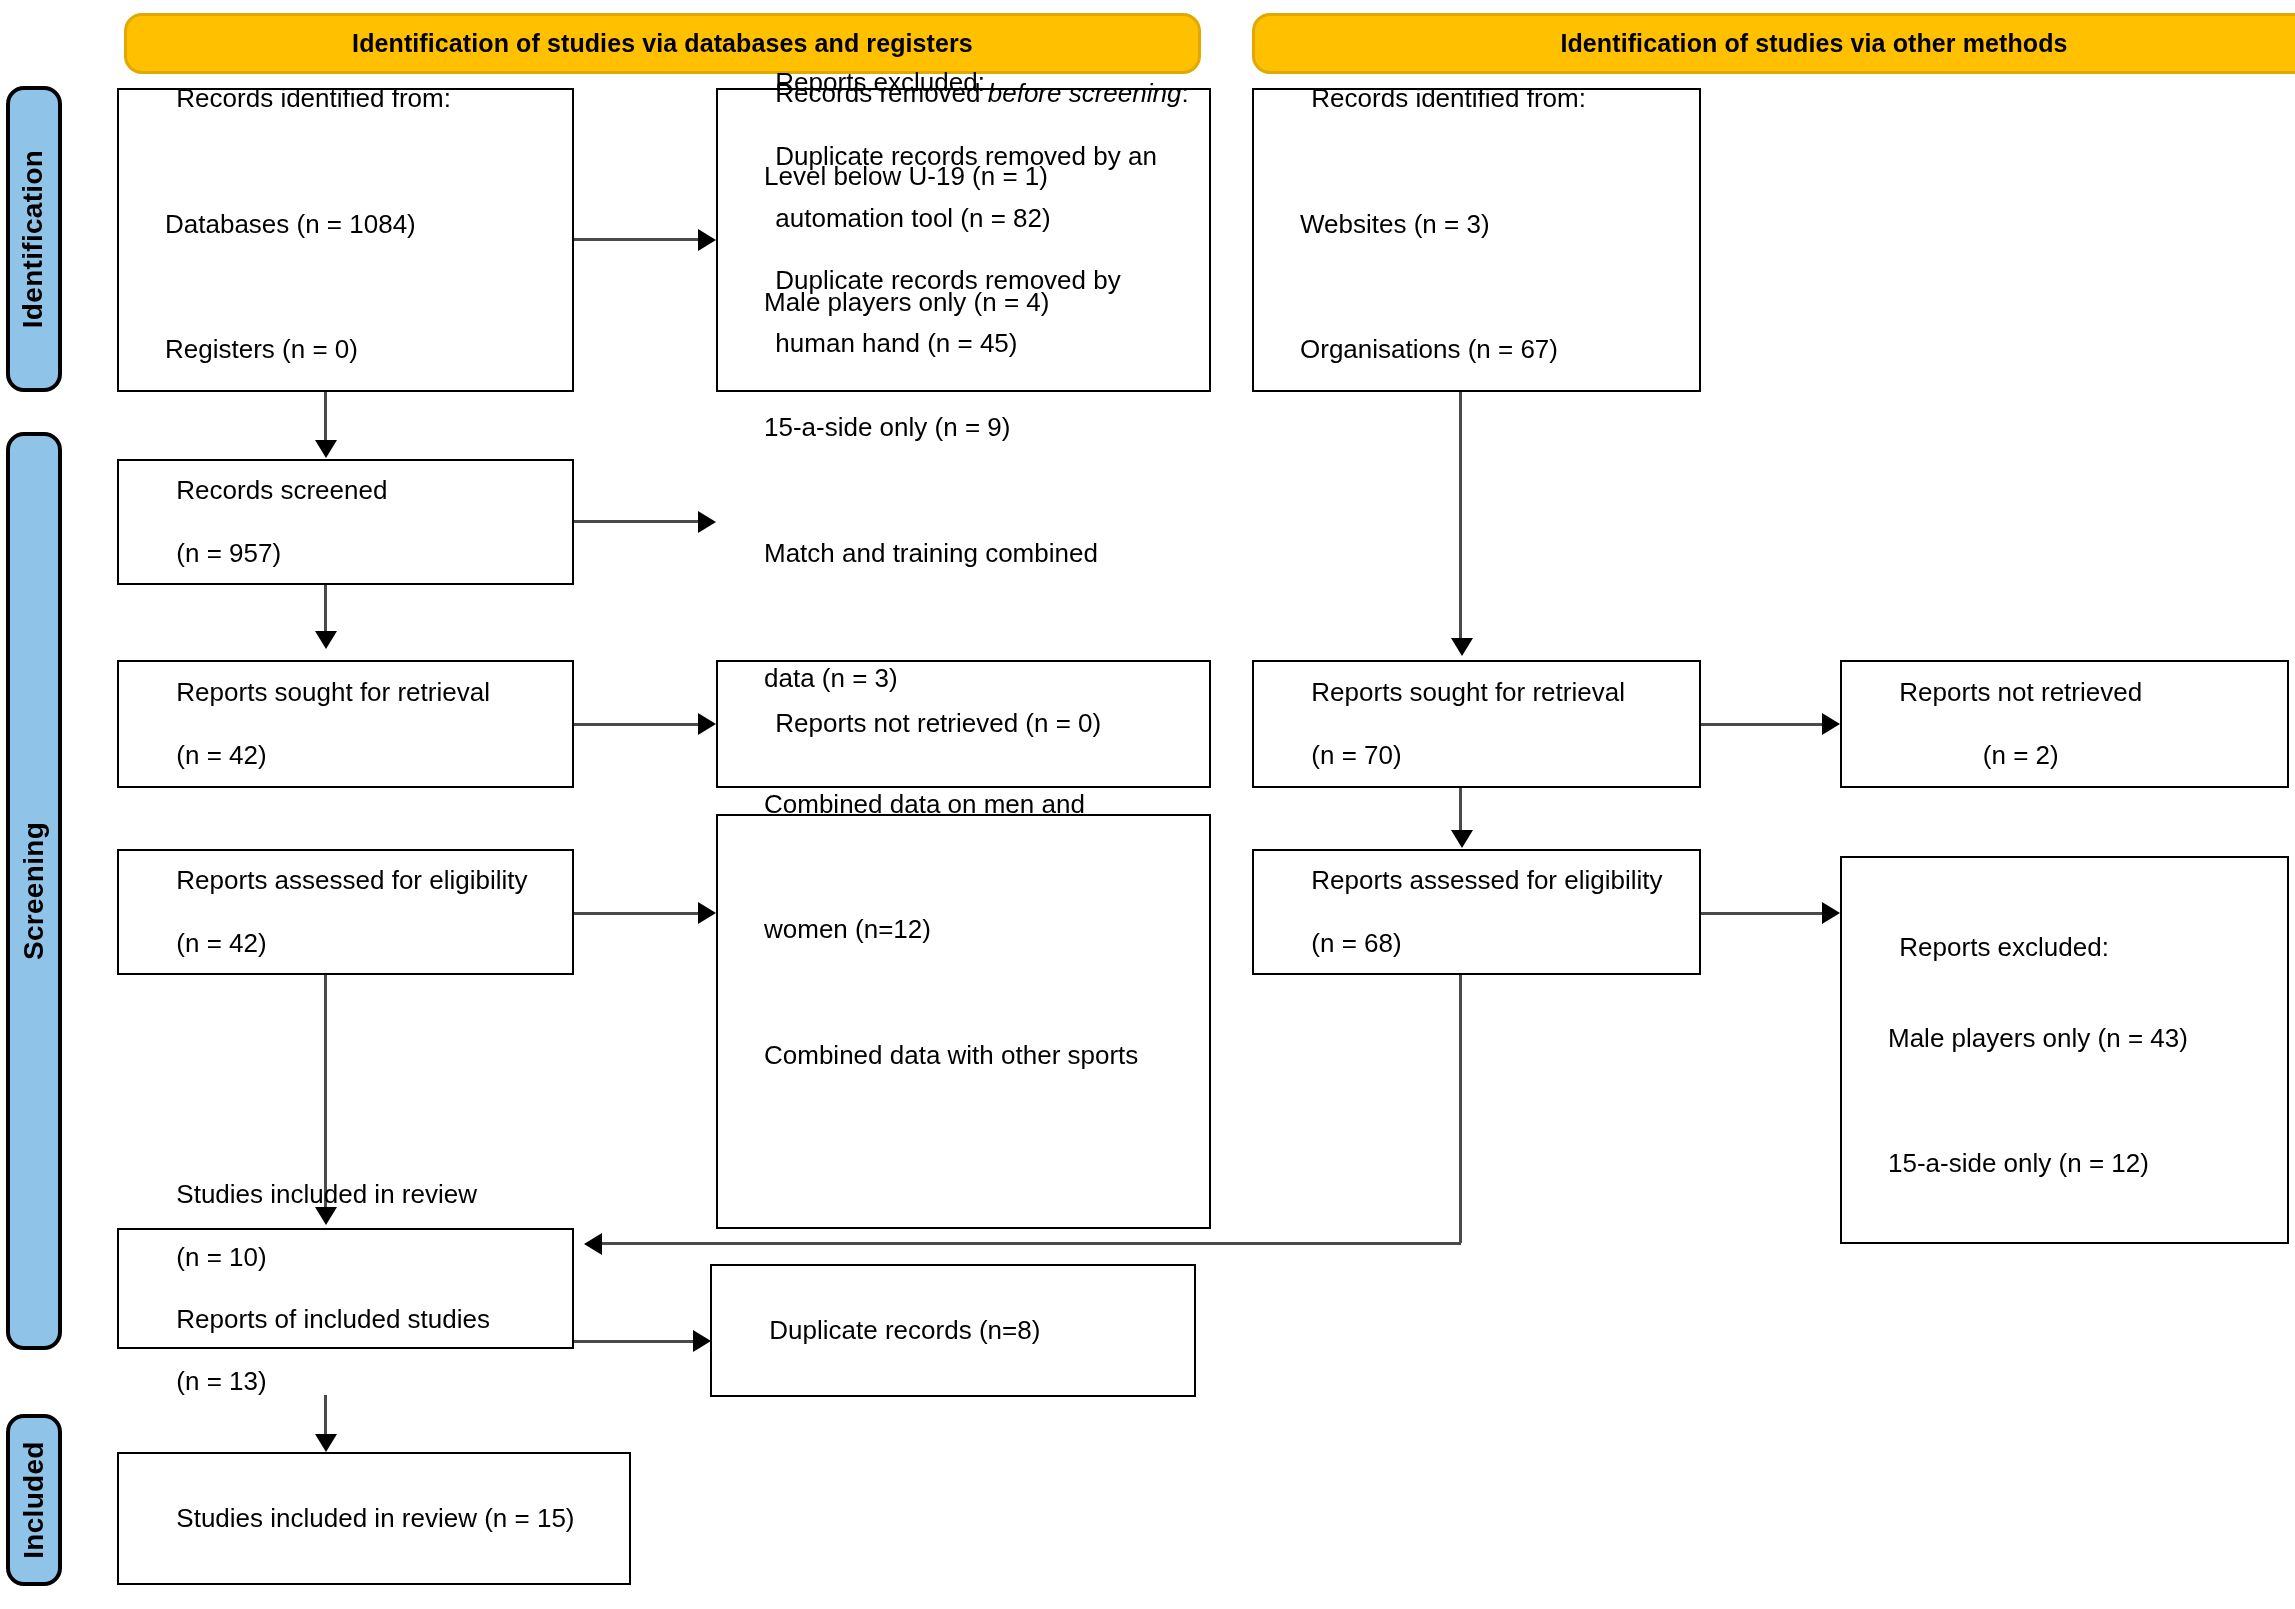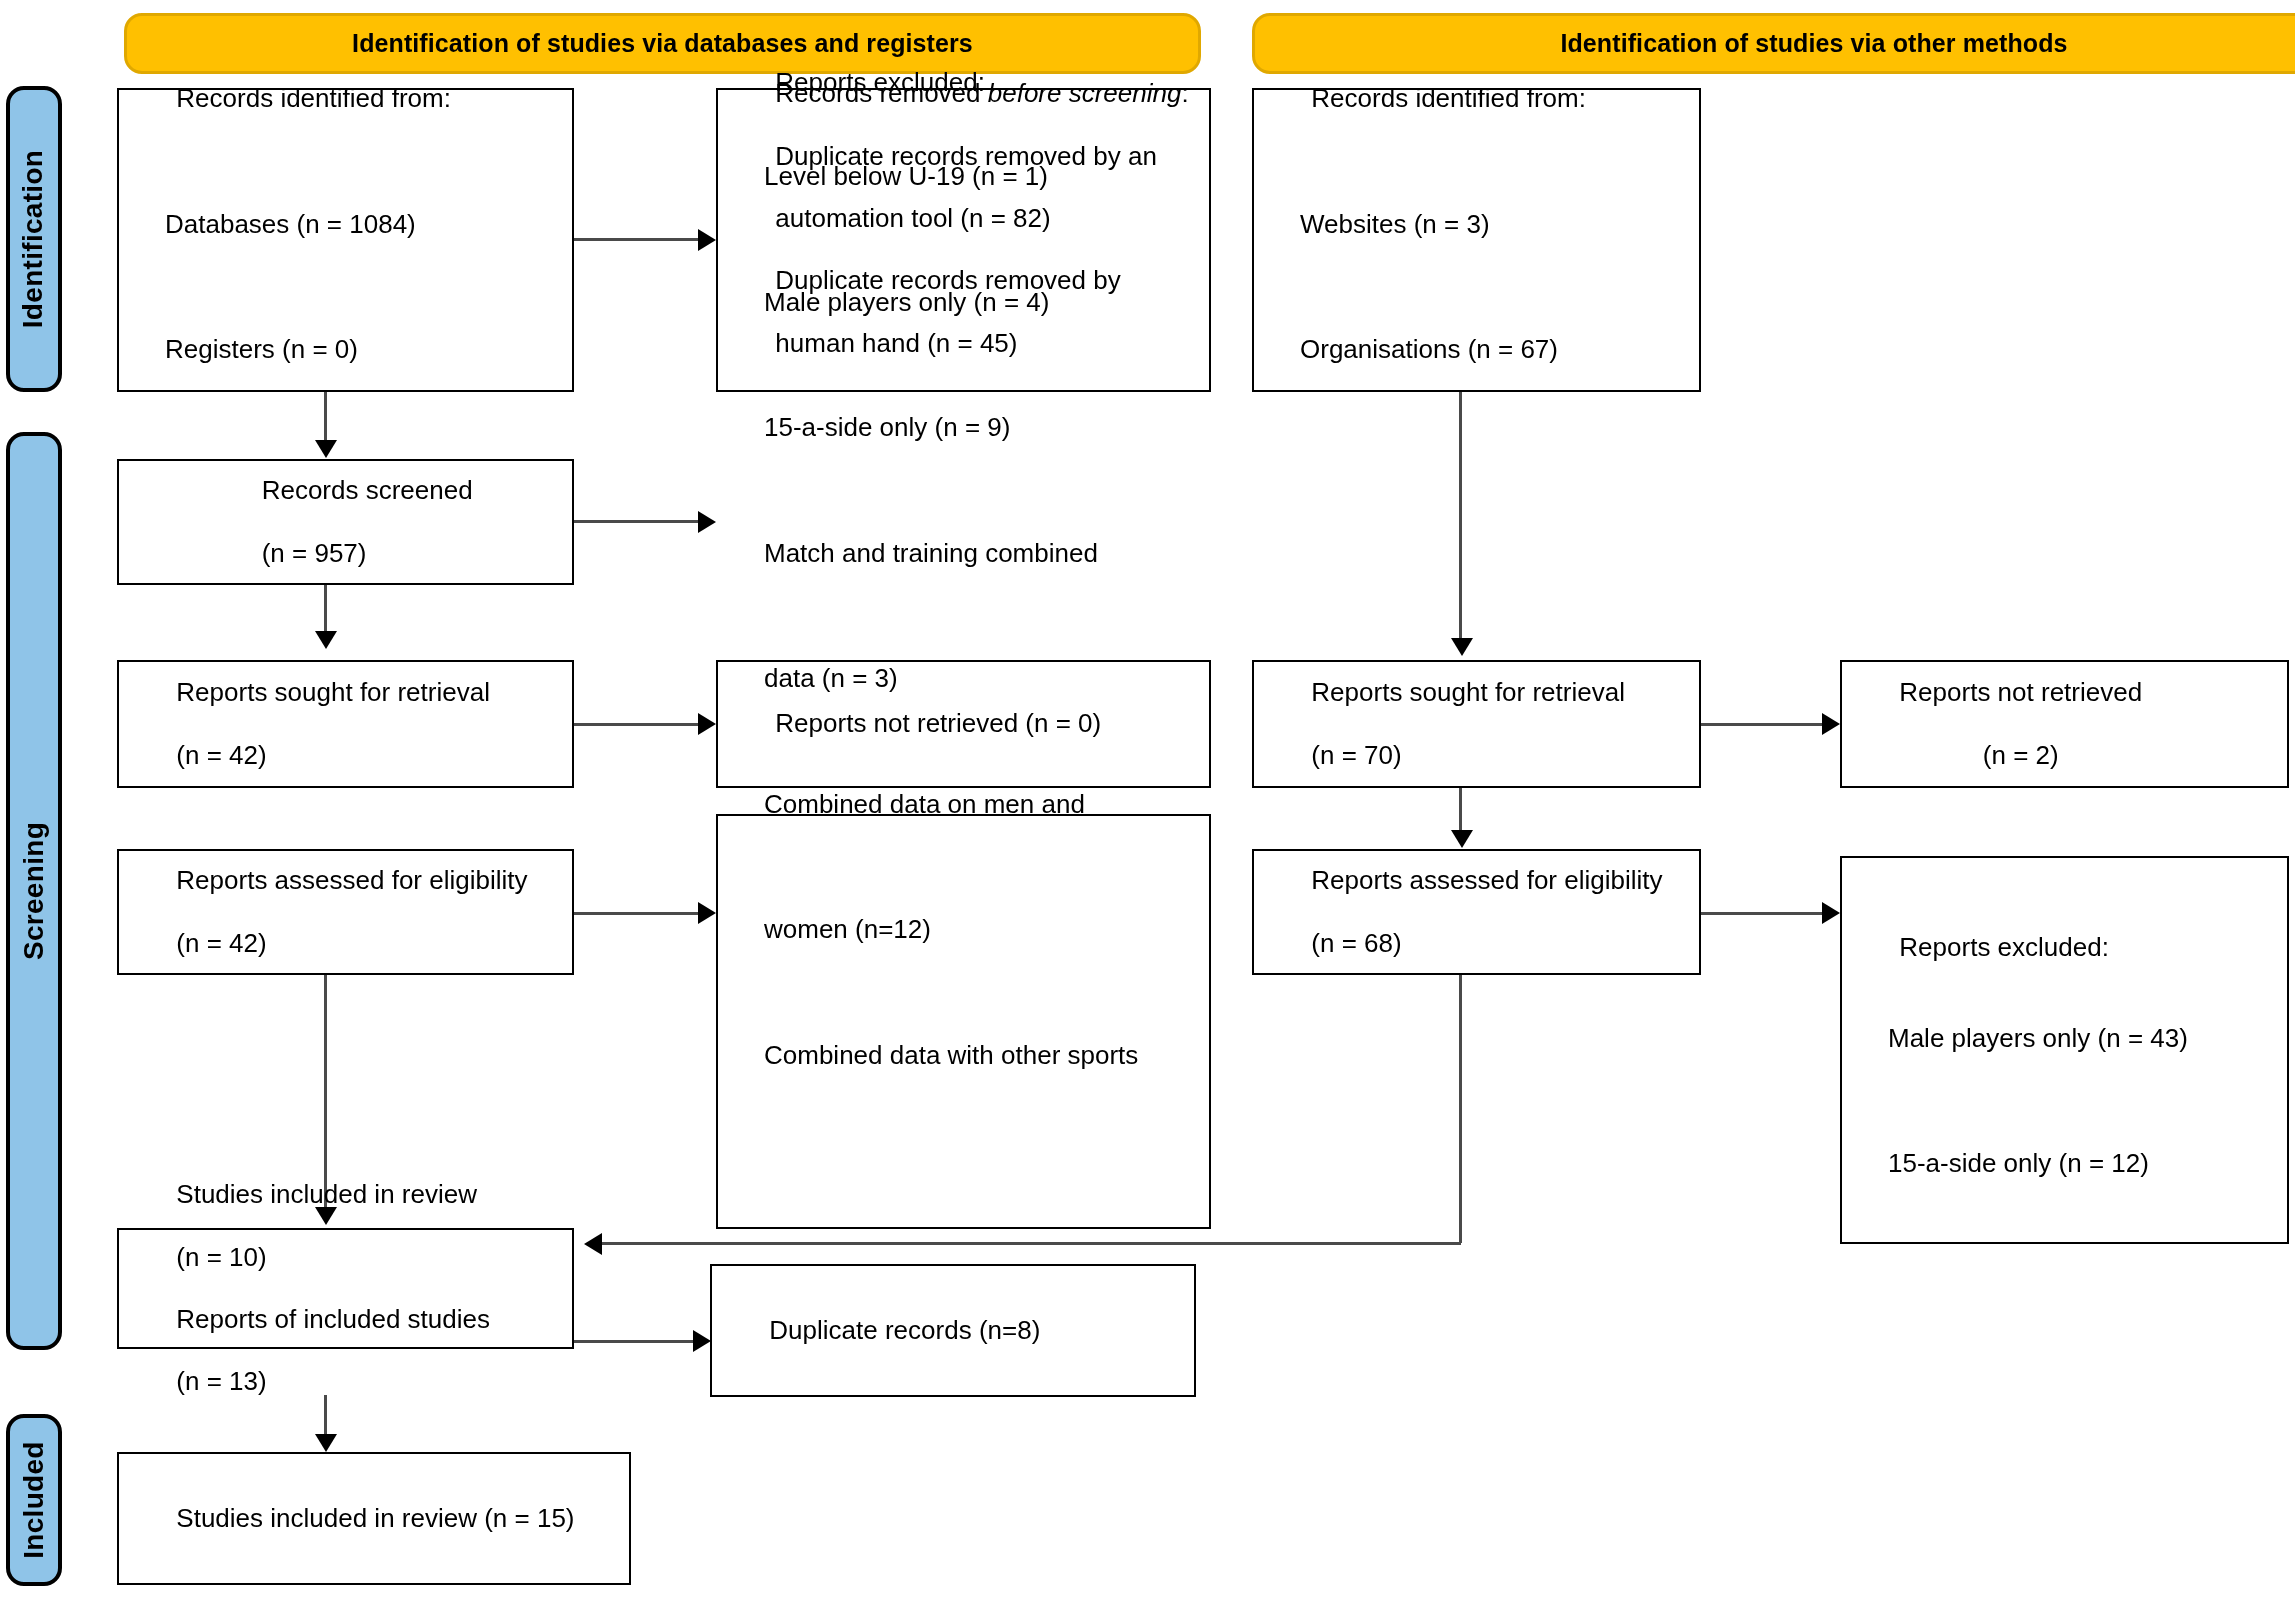--- a/index.html
+++ b/index.html
@@ -155,21 +155,21 @@
 
   <div class="hline" style="left:574px; top:238px; width:124px;"></div>
   <div class="arrow-r" style="left:698px; top:229px;"></div>
 
   <div class="vline" style="left:324px; top:392px; height:53px;"></div>
   <div class="arrow-d" style="left:315px; top:440px;"></div>
 
   <div class="vline" style="left:1459px; top:392px; height:250px;"></div>
   <div class="arrow-d" style="left:1451px; top:638px;"></div>
 
-  <div class="box" style="left:117px; top:459px; width:457px; height:126px;justify-content:center;">
+  <div class="box" style="left:117px; top:459px; width:457px; height:126px;">
     <div class="txt">
       <span>Records screened</span><br>
       <span>(n = 957)</span>
     </div>
   </div>
 
 
   <div class="hline" style="left:574px; top:520px; width:124px;"></div>
   <div class="arrow-r" style="left:698px; top:511px;"></div>
 

